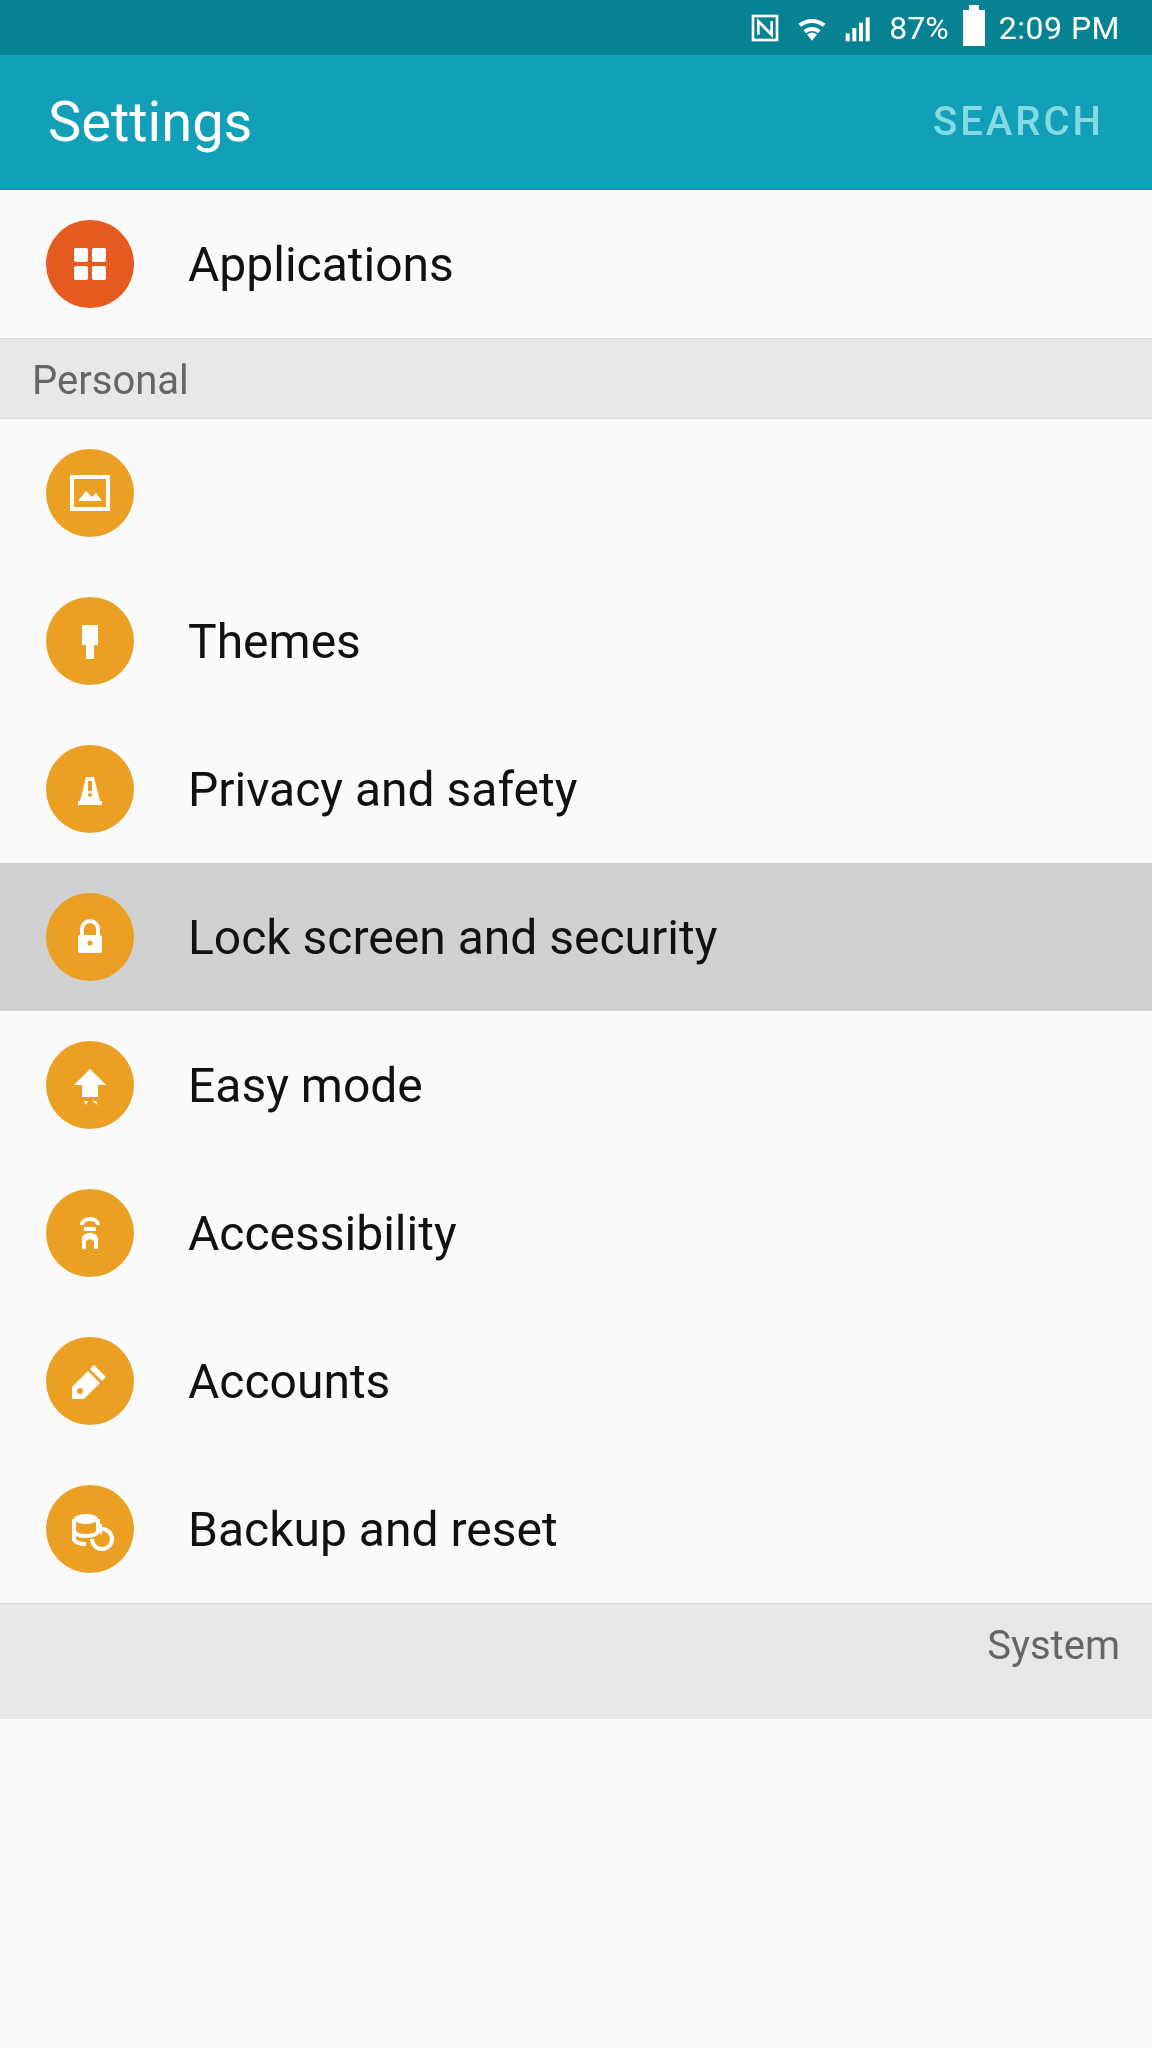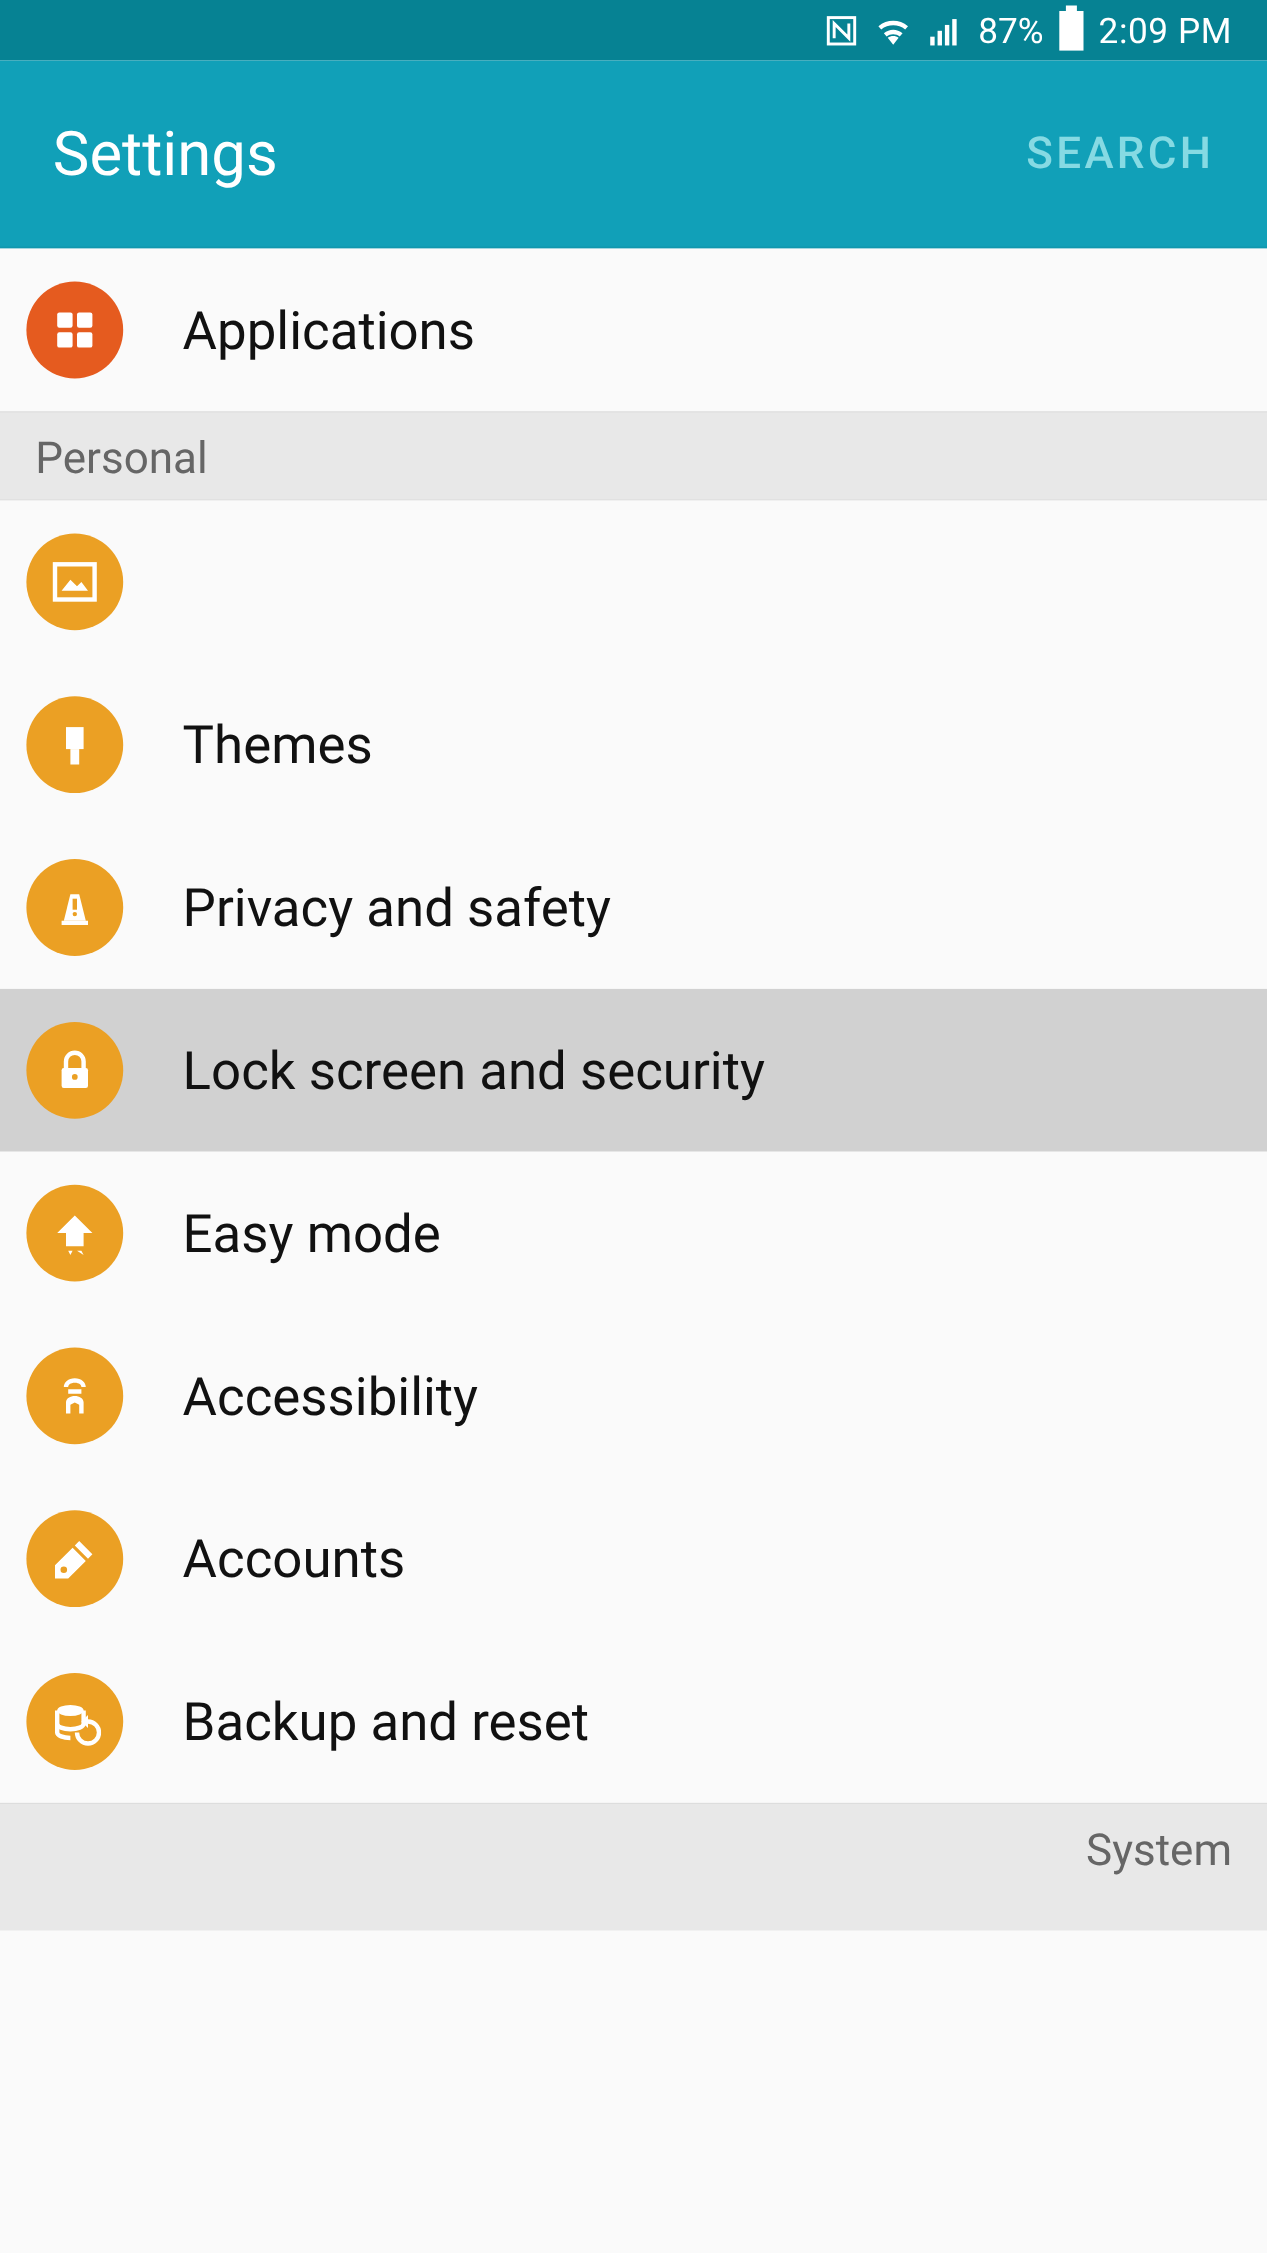--- a/index.html
+++ b/index.html
@@ -1,26 +1,26 @@
 <!DOCTYPE html>
 <html><head>
 <meta charset="utf-8">
 <style>
 * { margin: 0; padding: 0; box-sizing: border-box; }
 html, body { width: 1152px; height: 2048px; font-family: Roboto, Arial, sans-serif; background: #fafafa; }
 .status-bar { height: 55px; background: #068293; display: flex; justify-content: flex-end; align-items: center; padding-right: 32px; gap: 14px; color: #fff; font-size: 32px; }
 .status-bar .time { font-weight: 400; letter-spacing: 0.5px; }
 .status-bar .batt-pct { font-size: 32px; }
 .status-bar .icon-slot { display: inline-flex; align-items: center; }
-.action-bar { height: 171px; background: #11a0b8; display: flex; justify-content: space-between; align-items: center; padding: 0 48px; border-bottom: 2px solid rgba(0,0,0,0.05); gap: 36px; }
+.action-bar { height: 135px; background: #11a0b8; display: flex; justify-content: space-between; align-items: center; padding: 0 48px; border-bottom: 2px solid rgba(0,0,0,0.05); gap: 36px; }
 .action-bar .title { color: #ffffff; font-size: 56px; font-weight: 400; }
 .action-bar .search-btn { color: #86dae3; font-size: 40px; letter-spacing: 3px; font-weight: 500; }
 .list { width: 100%; }
 .section-header { background: #e8e8e8; padding: 18px 32px 14px; color: #666; font-size: 40px; border-top: 1px solid #ddd; border-bottom: 1px solid #ddd; }
-.row { height: 148px; display: flex; align-items: center; padding-left: 24px; background: #fafafa; }
+.row { height: 148px; display: flex; align-items: center; padding-left: 46px; background: #fafafa; }
 .row.highlight { background: #d1d1d1; }
 .row .icon-circle { width: 88px; height: 88px; border-radius: 50%; display: flex; align-items: center; justify-content: center; flex-shrink: 0; }
 .row .icon-circle svg { width: 48px; height: 48px; fill: #fff; }
 .row .label { margin-left: 54px; font-size: 48px; color: #111; }
 .orange { background: #eba024; }
 .red-orange { background: #e55b1f; }
 .sys-section { background: #e8e8e8; padding: 18px 32px 50px; color: #666; font-size: 40px; border-top: 1px solid #ddd; text-align: right; }
 
 .batt-body { width: 22px; height: 36px; background: #fff; position: relative; }
 .batt-tip { width: 10px; height: 5px; background: #fff; position: absolute; top: -5px; left: 6px; }

